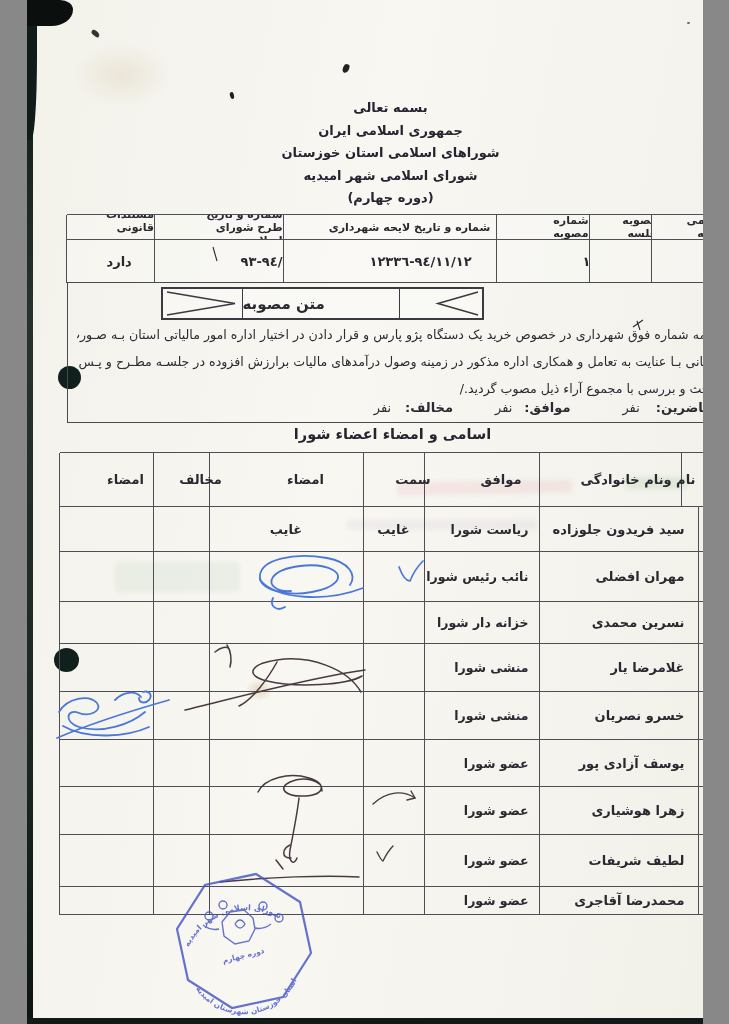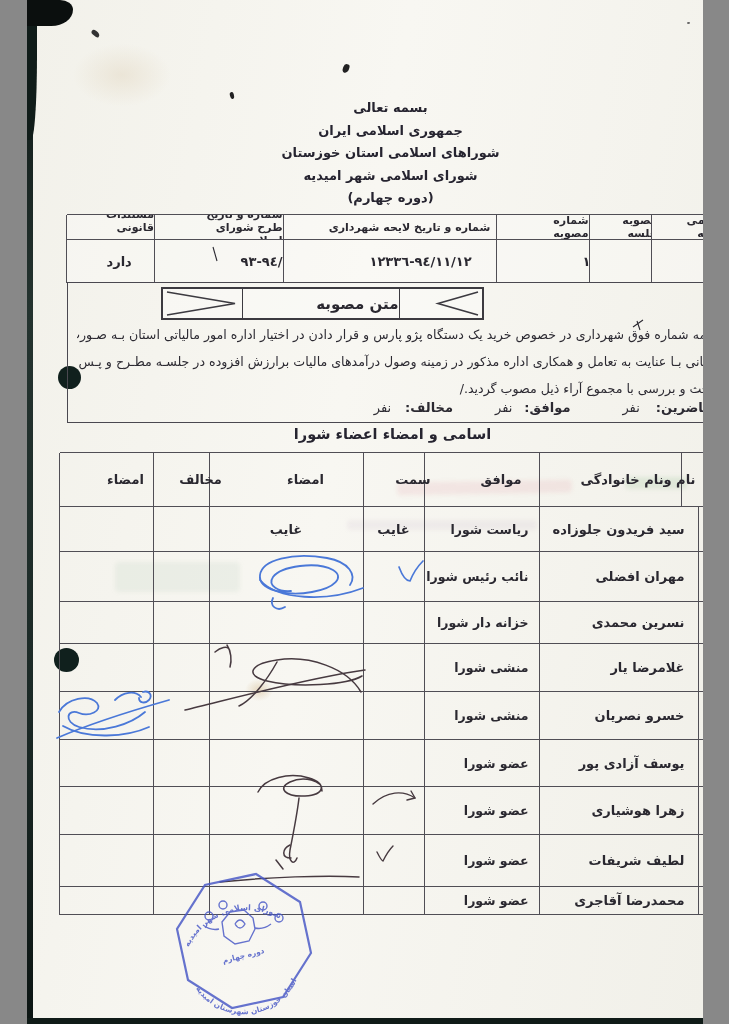--- a/index.html
+++ b/index.html
@@ -47,21 +47,21 @@
   .it-h { font-size:11px; font-weight:bold; }
   .it-v { font-size:13px; font-weight:bold;justify-content:flex-end; }
   .num { direction:ltr; unicode-bidi:isolate;margin-left:46px; }
   
   .res-box { position:absolute; left:40px; top:282px; width:657px; height:141px;
     border:1px solid #4a4850; }
   .band { position:absolute; left:93px; top:4px; width:323px; height:33px;
     border:2px solid #3c3a40; display:flex; direction:ltr; background:rgba(255,255,255,.3); }
   .seg { position:relative; height:100%; }
   .seg-l { width:80px; border-right:1.2px solid #3c3a40; }
-  .seg-c { width:158px; border-right:1.2px solid #3c3a40; display:flex; align-items:center; justify-content:flex-end;
+  .seg-c { width:158px; border-right:1.2px solid #3c3a40; display:flex; align-items:center; justify-content:flex-start;
     font-size:15px; font-weight:bold; }
   .seg-r { flex:1; }
   .res-body { position:absolute; top:38px; right:9px; left:9px; direction:rtl; }
   .res-line { white-space:nowrap; overflow:hidden; text-align:right; font-size:12.6px;
     line-height:27px; letter-spacing:-.2px; color:#2c2a32; }
   .attendance { position:absolute; bottom:7px; right:10px; direction:rtl; display:flex;
     align-items:center; font-size:13px; color:#2c2a32; }
   .attendance .lbl { font-weight:bold;text-align:center; }
   .m16{margin-left:16px}.m52{margin-left:52px}.m12{margin-left:12px}.m42{margin-left:42px}.m14{margin-left:14px}
   

